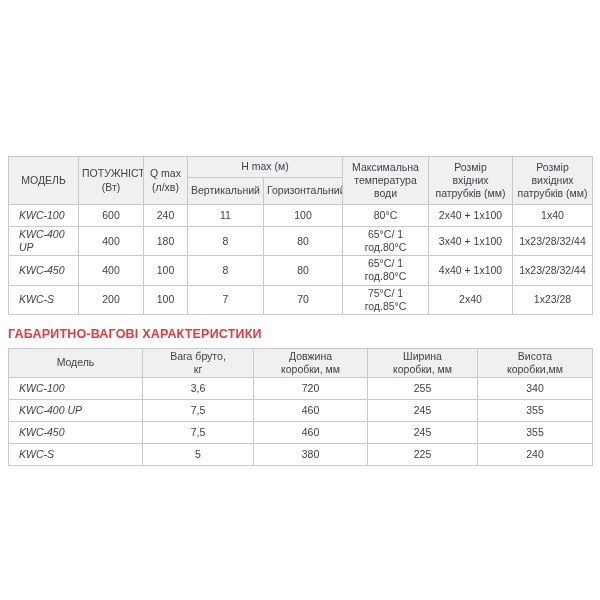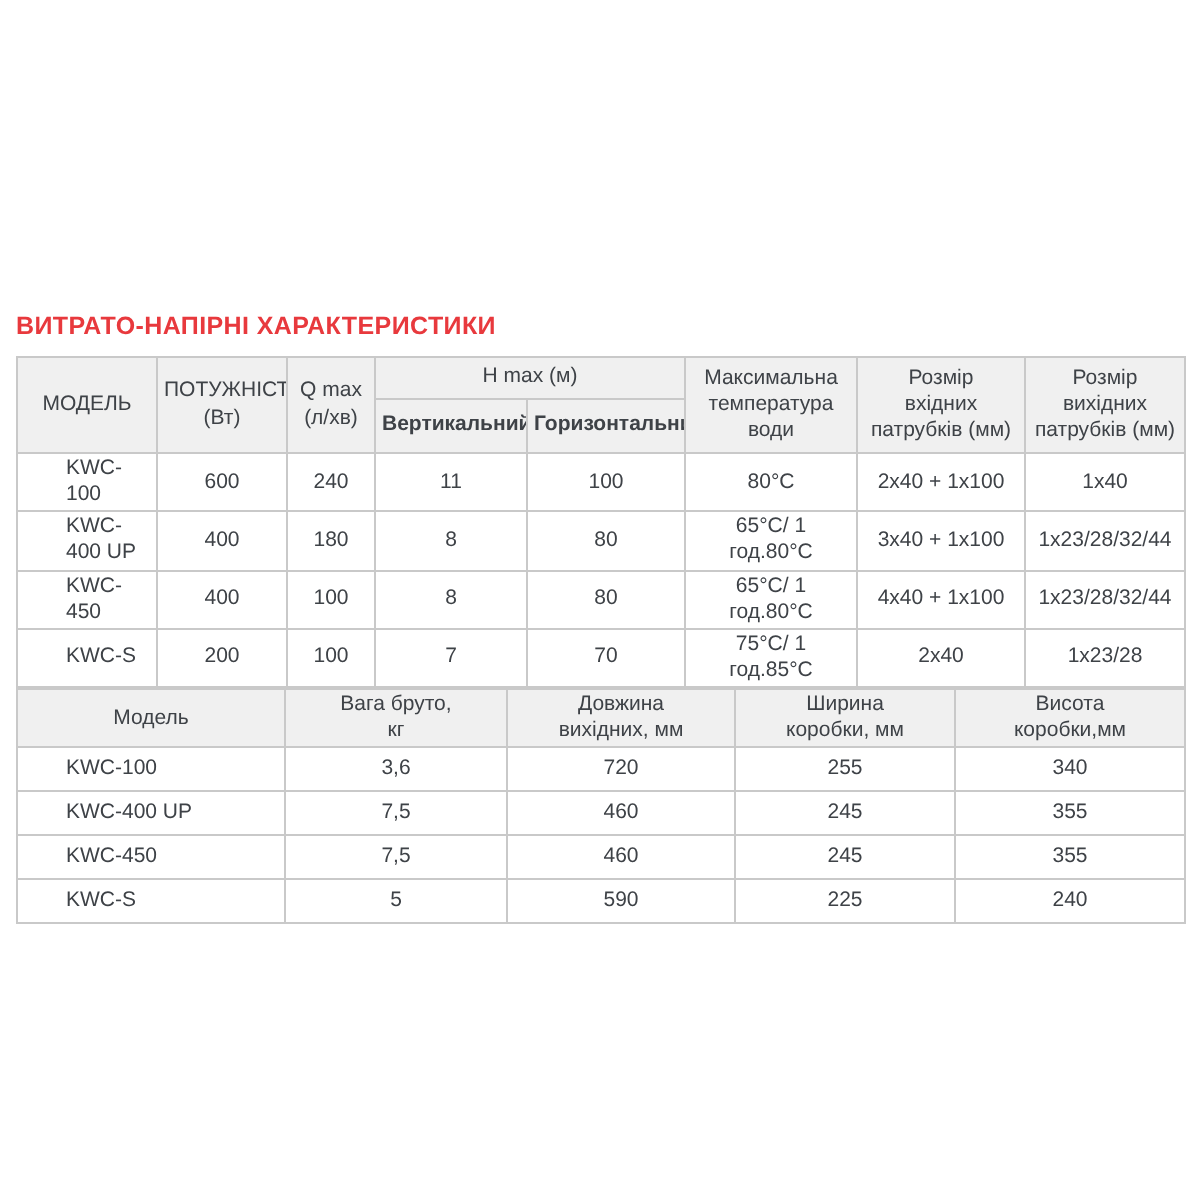--- a/index.html
+++ b/index.html
@@ -47,35 +47,35 @@
     line-height: 1.25;
     overflow: hidden;
   }
   th {
     background: #f0f0f0;
     font-weight: 400;
     white-space: pre-line;
   }
   td.model-cell {
     text-align: left;
-    padding-left: 24px;
+    padding-left: 10px;
+    font-style: italic;
   }
   
   .t1 .hrow1 th { height: 18px; }
-  .t1 .hrow2 th { height: 24px; font-weight: bold; }
+  .t1 .hrow2 th { height: 24px; }
   .t1 tbody td  { height: 19px; }
   .t2 thead th  { height: 26px; }
   .t2 tbody td  { height: 19px; }
 </style>
 </head>
 <body>
 
 <div class="content">
 
-  <div class="section-title">ВИТРАТО-НАПІРНІ ХАРАКТЕРИСТИКИ</div>
 
   <table class="t1">
     <colgroup>
       <col style="width:70px">
         <col style="width:65px">
         <col style="width:44px">
       <col style="width:76px">
         <col style="width:79px">
         <col style="width:86px">
       <col style="width:84px">
@@ -141,36 +141,37 @@
         <td>100</td>
         <td>7</td>
         <td>70</td>
         <td>75°C/ 1 год.85°C</td>
         <td>2x40</td>
         <td>1x23/28</td>
       </tr>
     </tbody>
   </table>
 
+  <div class="section-title second">ГАБАРИТНО-ВАГОВІ ХАРАКТЕРИСТИКИ</div>
 
   <table class="t2">
     <colgroup>
       <col style="width:134px">
         <col style="width:111px">
         <col style="width:114px">
       <col style="width:110px">
         <col style="width:115px">
     </colgroup>
     <thead>
       <tr>
         <th>Модель</th>
         <th>Вага бруто,
 кг</th>
         <th>Довжина
-вихідних, мм</th>
+коробки, мм</th>
         <th>Ширина
 коробки, мм</th>
         <th>Висота
 коробки,мм</th>
       </tr>
     </thead>
     <tbody>
       <tr>
         <td class="model-cell">KWC-100</td>
         <td>3,6</td>
@@ -188,20 +189,20 @@
       <tr>
         <td class="model-cell">KWC-450</td>
         <td>7,5</td>
         <td>460</td>
         <td>245</td>
         <td>355</td>
       </tr>
       <tr>
         <td class="model-cell">KWC-S</td>
         <td>5</td>
-        <td>590</td>
+        <td>380</td>
         <td>225</td>
         <td>240</td>
       </tr>
     </tbody>
   </table>
 
 </div>
 
 </body></html>

